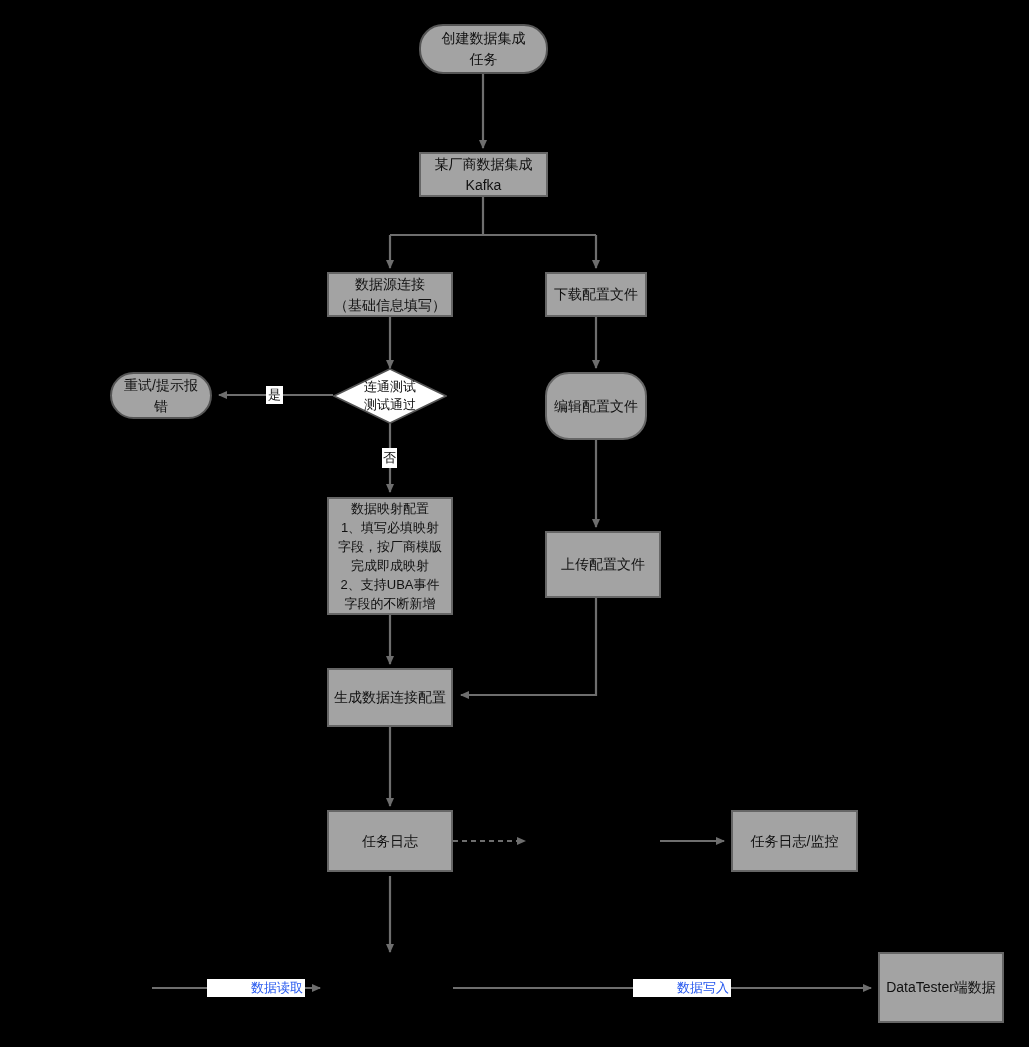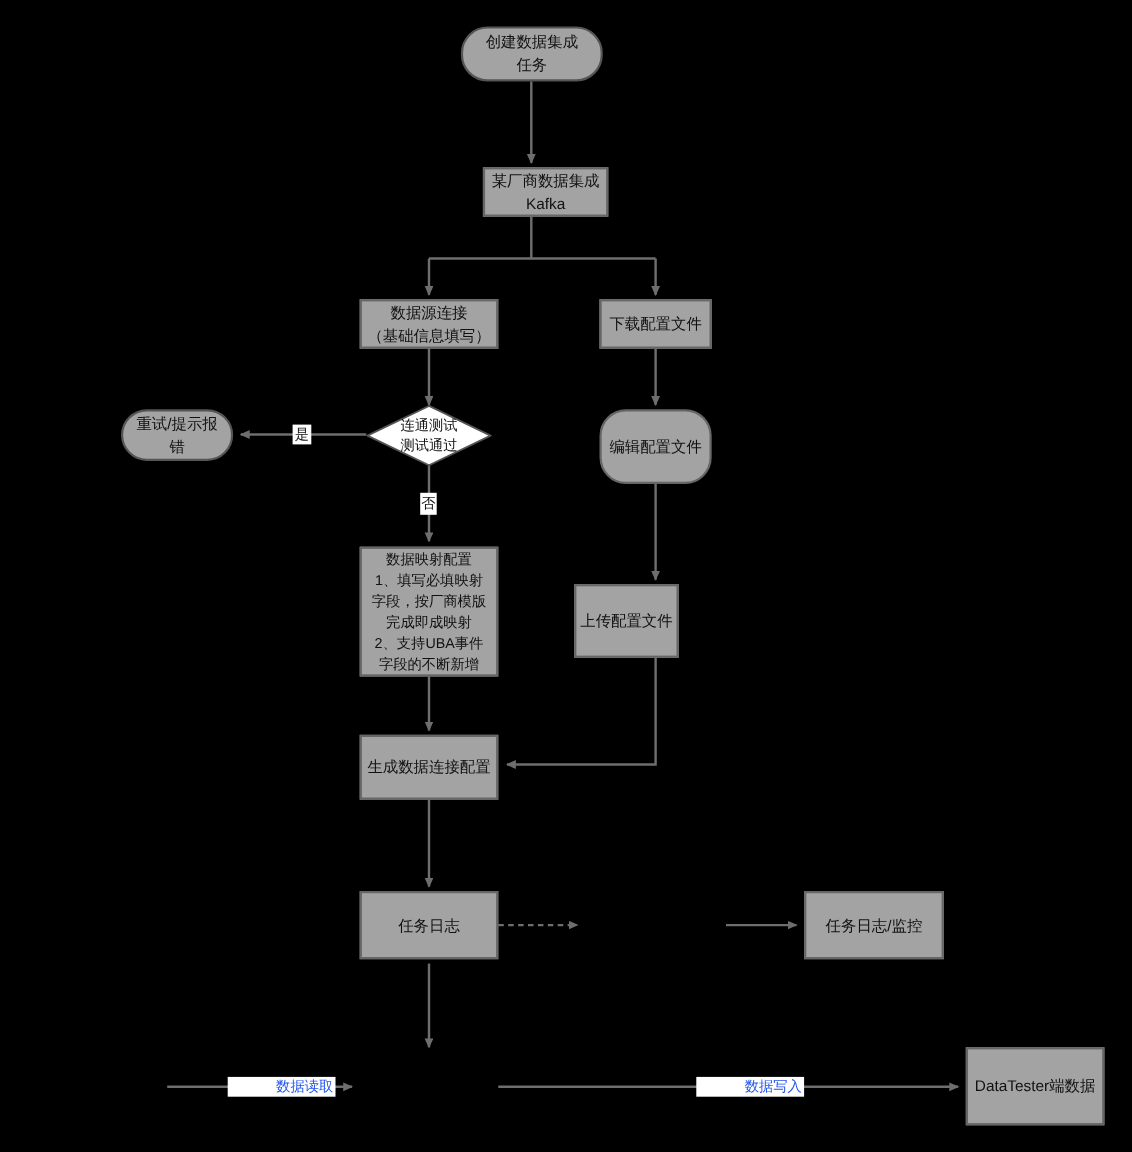--- a/index.html
+++ b/index.html
@@ -132,21 +132,21 @@
 
       <path d="M152,988 L320,988" marker-end="url(#arrow)"></path>
 
       <path d="M453,988 L871,988" marker-end="url(#arrow)"></path>
     </g>
   </svg>
 
   <div class="node rounded" style="left:419px; top:24px; width:129px; height:50px;">创建数据集成
 任务</div>
 
-  <div class="node" style="left:419px; top:152px; width:114px; height:45px;margin-left:20px;">某厂商数据集成
+  <div class="node" style="left:419px; top:152px; width:129px; height:45px;">某厂商数据集成
 Kafka</div>
 
   <div class="node" style="left:545px; top:272px; width:102px; height:45px;">下载配置文件</div>
 
   <div class="node" style="left:327px; top:272px; width:126px; height:45px;">数据源连接
 （基础信息填写）</div>
 
   <div class="node rounded" style="left:110px; top:372px; width:102px; height:47px;">重试/提示报
 错</div>
 
@@ -160,21 +160,21 @@
 
   <div class="node" style="left:545px; top:372px; width:102px; height:68px;border-radius:24px;">编辑配置文件</div>
 
   <div class="node small-text" style="left:327px; top:497px; width:126px; height:118px;">数据映射配置
 1、填写必填映射
 字段，按厂商模版
 完成即成映射
 2、支持UBA事件
 字段的不断新增</div>
 
-  <div class="node" style="left:522px; top:531px; width:95px; height:67px;">上传配置文件</div>
+  <div class="node" style="left:545px; top:531px; width:116px; height:67px;">上传配置文件</div>
 
   <div class="node" style="left:327px; top:668px; width:126px; height:59px;">生成数据连接配置</div>
 
   <div class="node" style="left:327px; top:810px; width:126px; height:62px;">任务日志</div>
 
 
   <div class="node" style="left:731px; top:810px; width:127px; height:62px;">任务日志/监控</div>
 
 
 

